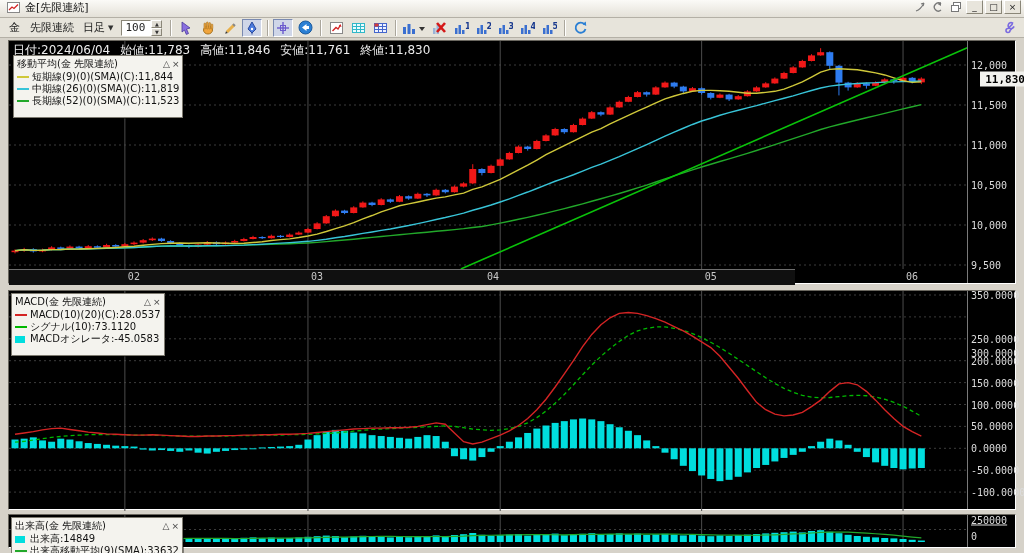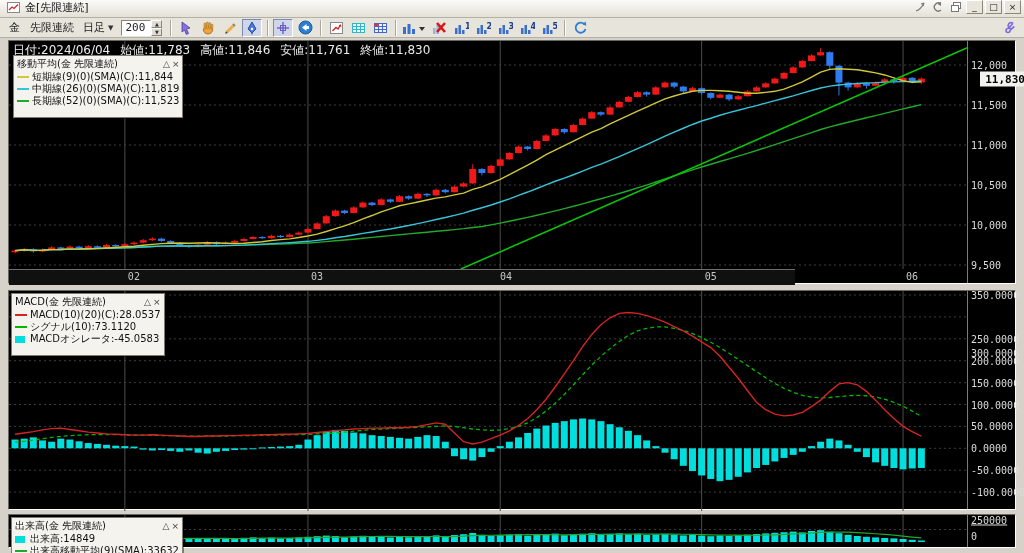--- a/index.html
+++ b/index.html
@@ -105,21 +105,21 @@
   </div>
 
   <div class="toolbar">
     <span class="lbl">金</span>
     <span class="lbl">先限連続</span>
     <span class="combo">
       <span>日足</span>
       <span class="arrow">▼</span>
     </span>
     <span class="spin">
-      <span class="val">200</span>
+      <span class="val">100</span>
       <span class="btns">
           <span>▲</span>
           <span>▼</span>
         </span>
     </span>
     <span class="vsep"></span>
     <span class="tbtn">
       <svg width="14" height="14">
           <polygon points="3,1 11,7 7.5,8 9.5,12.5 7.3,13.4 5.5,9 3,11" fill="#8a6fe0" stroke="#4a3a9a" stroke-width="0.8"></polygon>
         </svg>
@@ -499,21 +499,21 @@
           </div>
           <div class="row">
             <span class="sw line" style="--c: #22a82a;"></span>
             <span>長期線(52)(0)(SMA)(C):11,523</span>
           </div>
         </div>
     </div>
     <div id="xstrip">
         <div class="mlab" style="left: 118.86px;">02</div>
         <div class="mlab" style="left: 301.96px;">03</div>
-        <div class="mlab" style="left: 491px;">04</div>
+        <div class="mlab" style="left: 478px;">04</div>
         <div class="mlab" style="left: 695.625px;">05</div>
         <div class="mlab" style="left: 897.035px;">06</div>
       </div>
     <div class="axis" id="axis-main">
         <div class="axlab" style="top: 24px;">12,000</div>
         <div class="axlab" style="top: 64px;">11,500</div>
         <div class="axlab" style="top: 104px;">11,000</div>
         <div class="axlab" style="top: 144px;">10,500</div>
         <div class="axlab" style="top: 184px;">10,000</div>
         <div class="axlab" style="top: 224px;">9,500</div>

